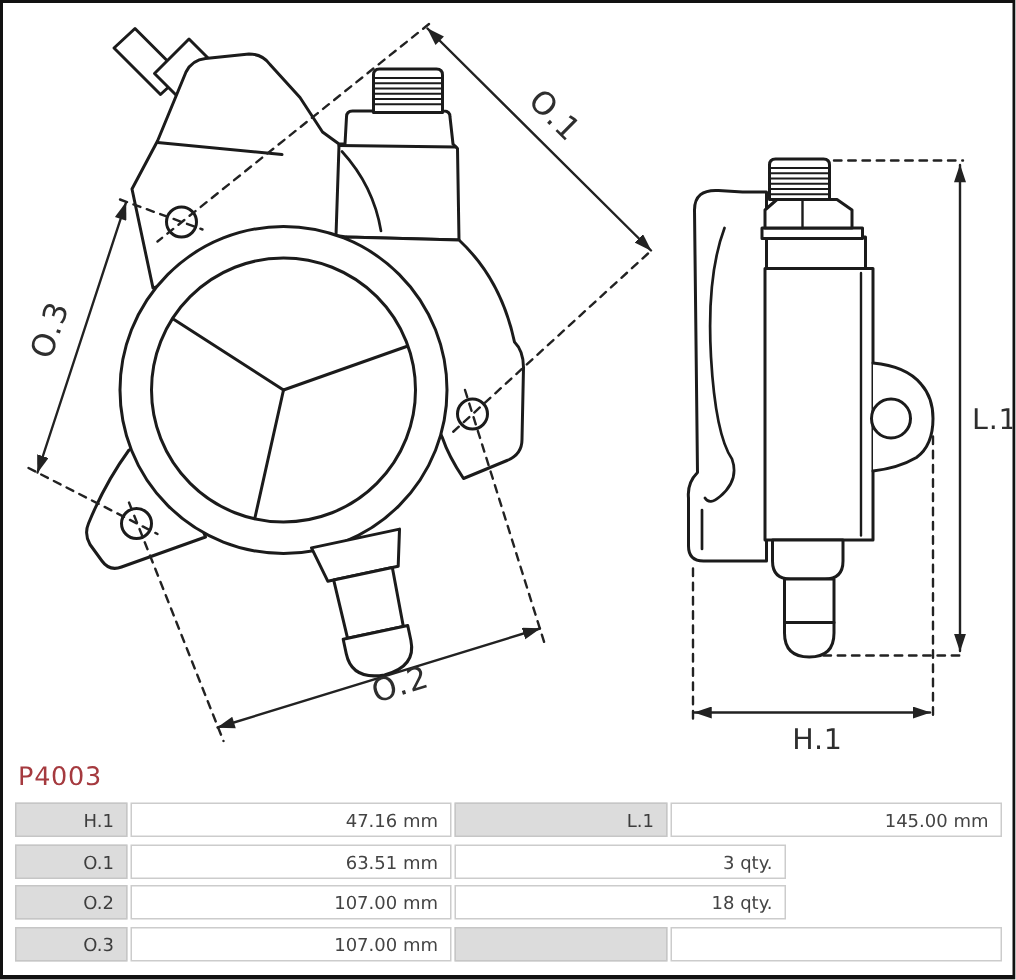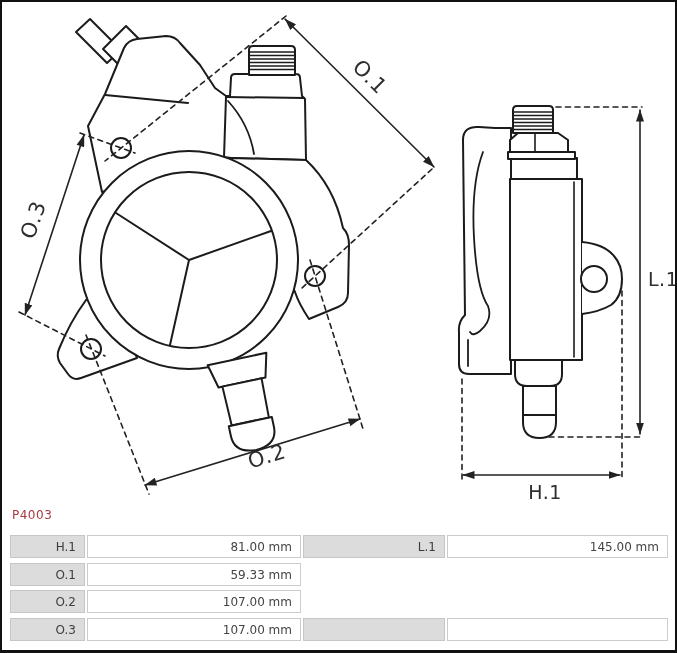--- a/index.html
+++ b/index.html
@@ -1,19 +1,19 @@
 <!DOCTYPE html>
 <html><head>
 <meta charset="utf-8">
 <style>
   html,body{margin:0;padding:0;background:#e8e8e8;font-family:"DejaVu Sans","Liberation Sans",sans-serif;}
   #stage{position:relative;width:677px;height:653px;background:#ffffff;
          border-style:solid;border-color:#111111;border-width:2px 2px 3px 2px;box-sizing:border-box;overflow:hidden;}
   #drawing{position:absolute;left:0;top:0;}
-  .part-code{position:absolute;left:10px;top:506px;font-size:12px;letter-spacing:.5px;color:#a53a3f;}
+  .part-code{position:absolute;left:10px;top:506px;font-size:17px;letter-spacing:.5px;color:#a53a3f;}
   .spec-table{position:absolute;left:8px;top:533px;width:660px;display:flex;flex-direction:column;gap:4.5px;}
   .spec-row{display:flex;gap:2px;height:23px;}
   .cell{box-sizing:border-box;height:23px;line-height:21px;font-size:12px;color:#444444;
         text-align:right;padding:1px 8px 0 4px;border:1px solid #cccccc;background:#ffffff;}
   .cell.gray{background:#dcdcdc;border-color:#c6c6c6;color:#3d3d3d;}
   .w-l1{width:75px;}.w-v1{width:214px;}.w-l2{width:142px;}.w-v2{width:221px;}
   svg text{fill:#2e2e2e;}
   .dimlabel{font-size:21px;letter-spacing:1px;}
   .dimlabel-sm{font-size:19px;letter-spacing:.5px;}
 </style>
@@ -159,31 +159,33 @@
         <text class="dimlabel-sm" x="543" y="497" text-anchor="middle">H.1</text>
       </g>
     </g>
   </svg>
 
   <div class="part-code">P4003</div>
 
   <div class="spec-table">
     <div class="spec-row">
       <div class="cell gray w-l1">H.1</div>
-      <div class="cell w-v1">81.00 mm</div>
+      <div class="cell w-v1">47.16 mm</div>
       <div class="cell gray w-l2">L.1</div>
       <div class="cell w-v2">145.00 mm</div>
     </div>
     <div class="spec-row">
       <div class="cell gray w-l1">O.1</div>
-      <div class="cell w-v1">59.33 mm</div>
+      <div class="cell w-v1">63.51 mm</div>
+      <div class="cell w-v2">3 qty.</div>
     </div>
     <div class="spec-row">
       <div class="cell gray w-l1">O.2</div>
       <div class="cell w-v1">107.00 mm</div>
+      <div class="cell w-v2">18 qty.</div>
     </div>
     <div class="spec-row">
       <div class="cell gray w-l1">O.3</div>
       <div class="cell w-v1">107.00 mm</div>
       <div class="cell gray w-l2"></div>
       <div class="cell w-v2"></div>
     </div>
   </div>
 </div>
 

